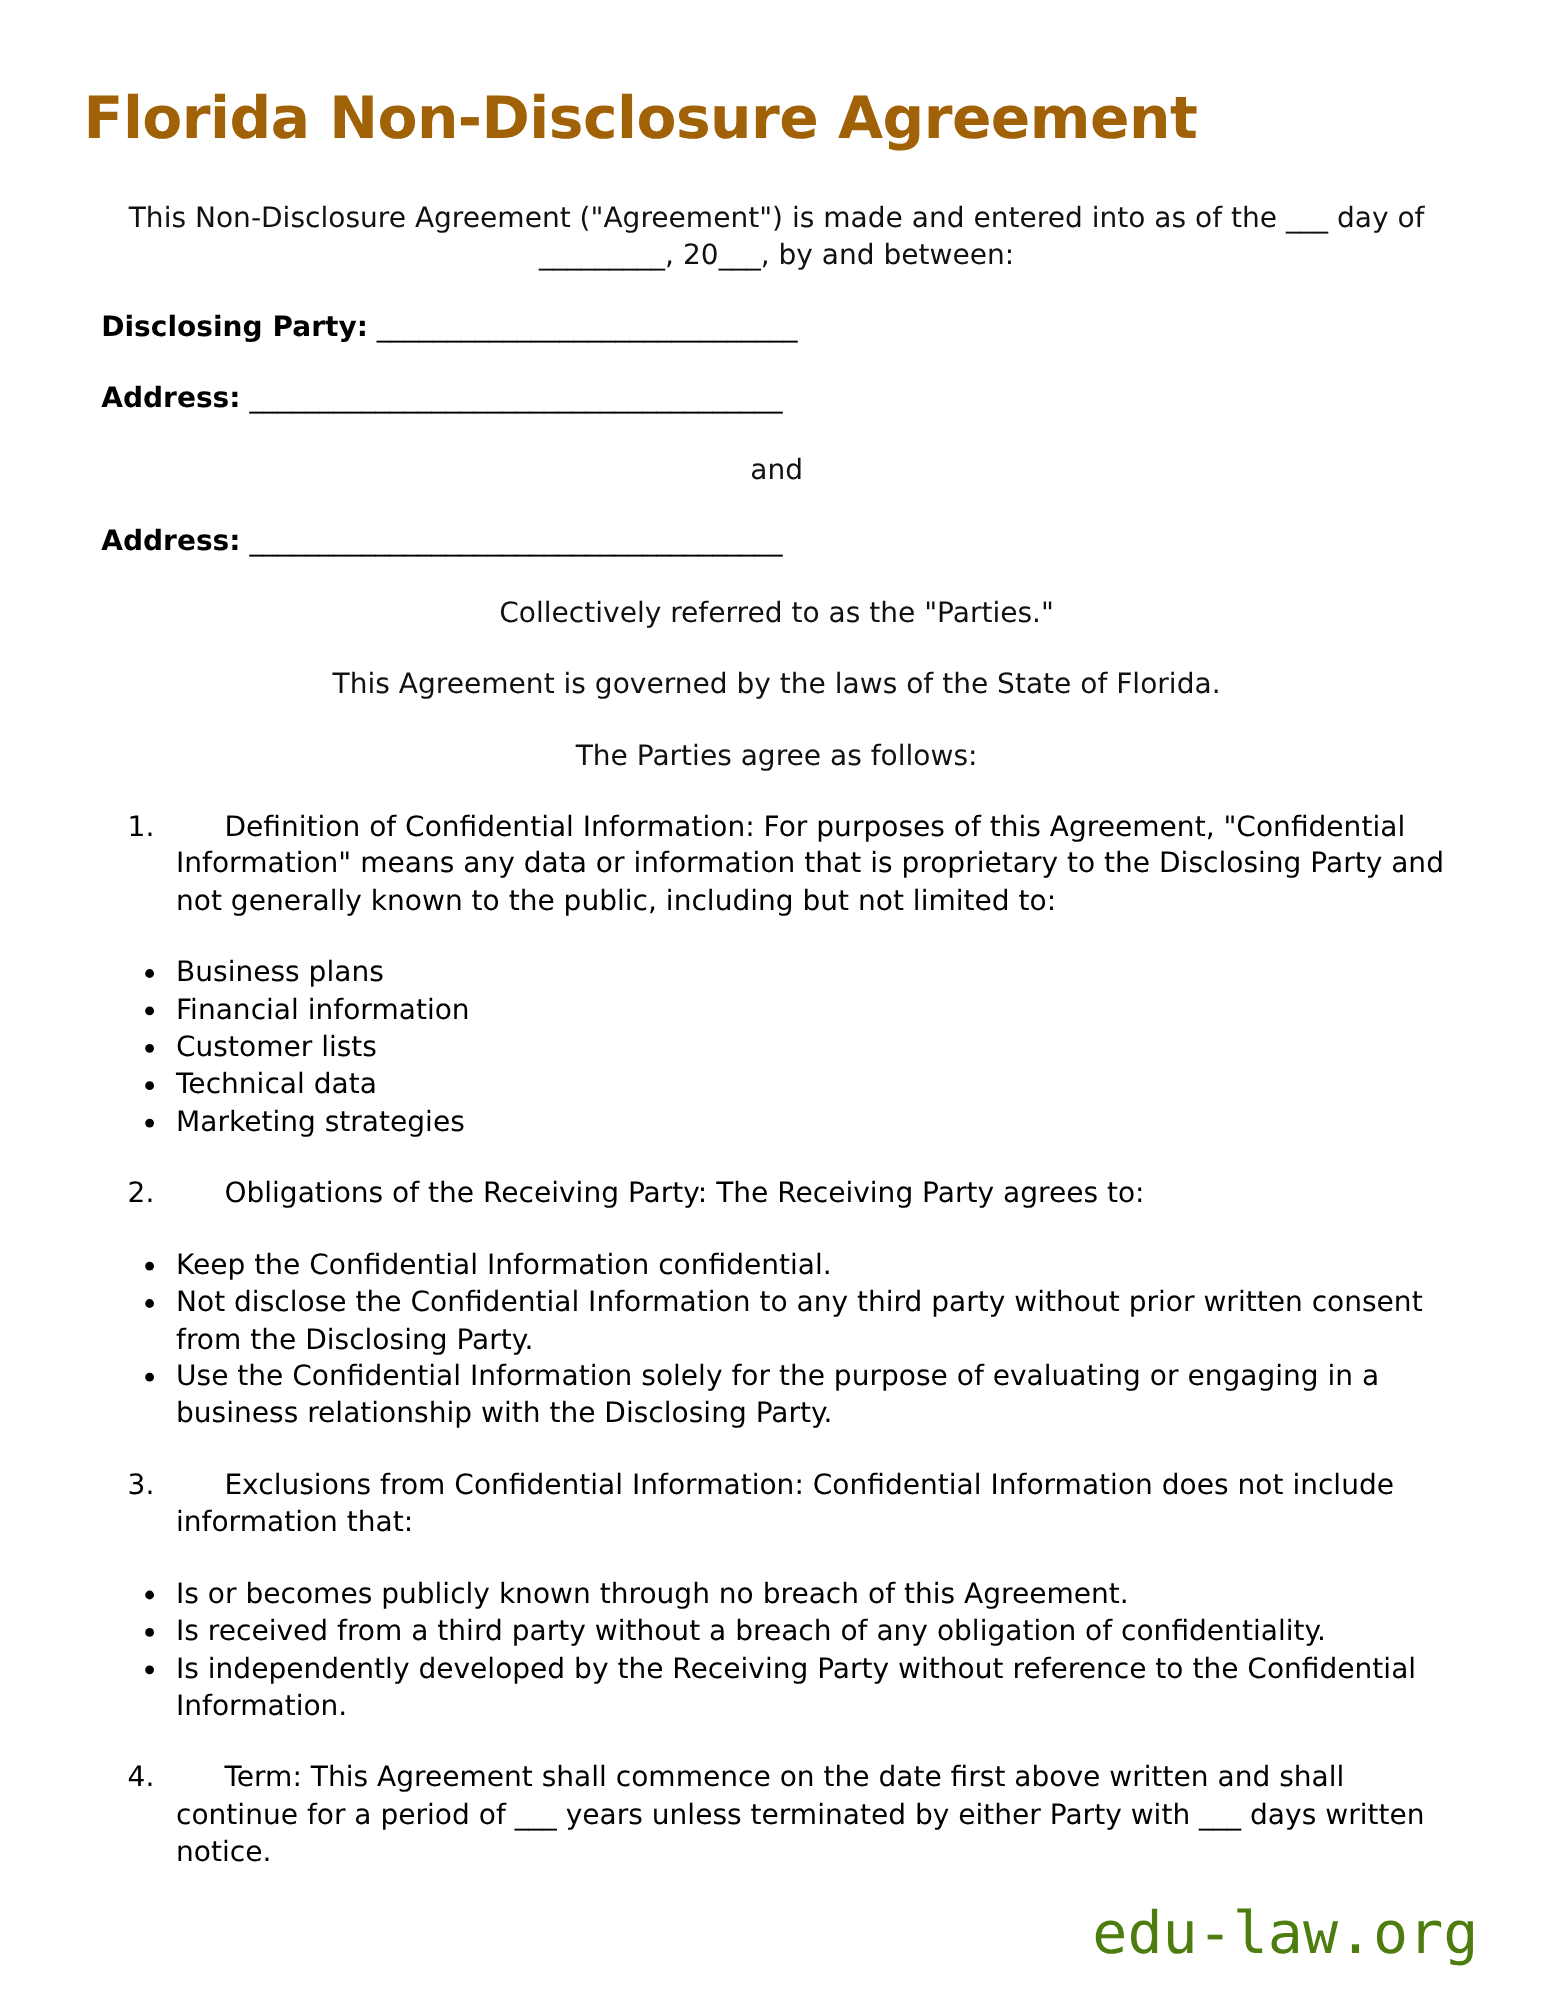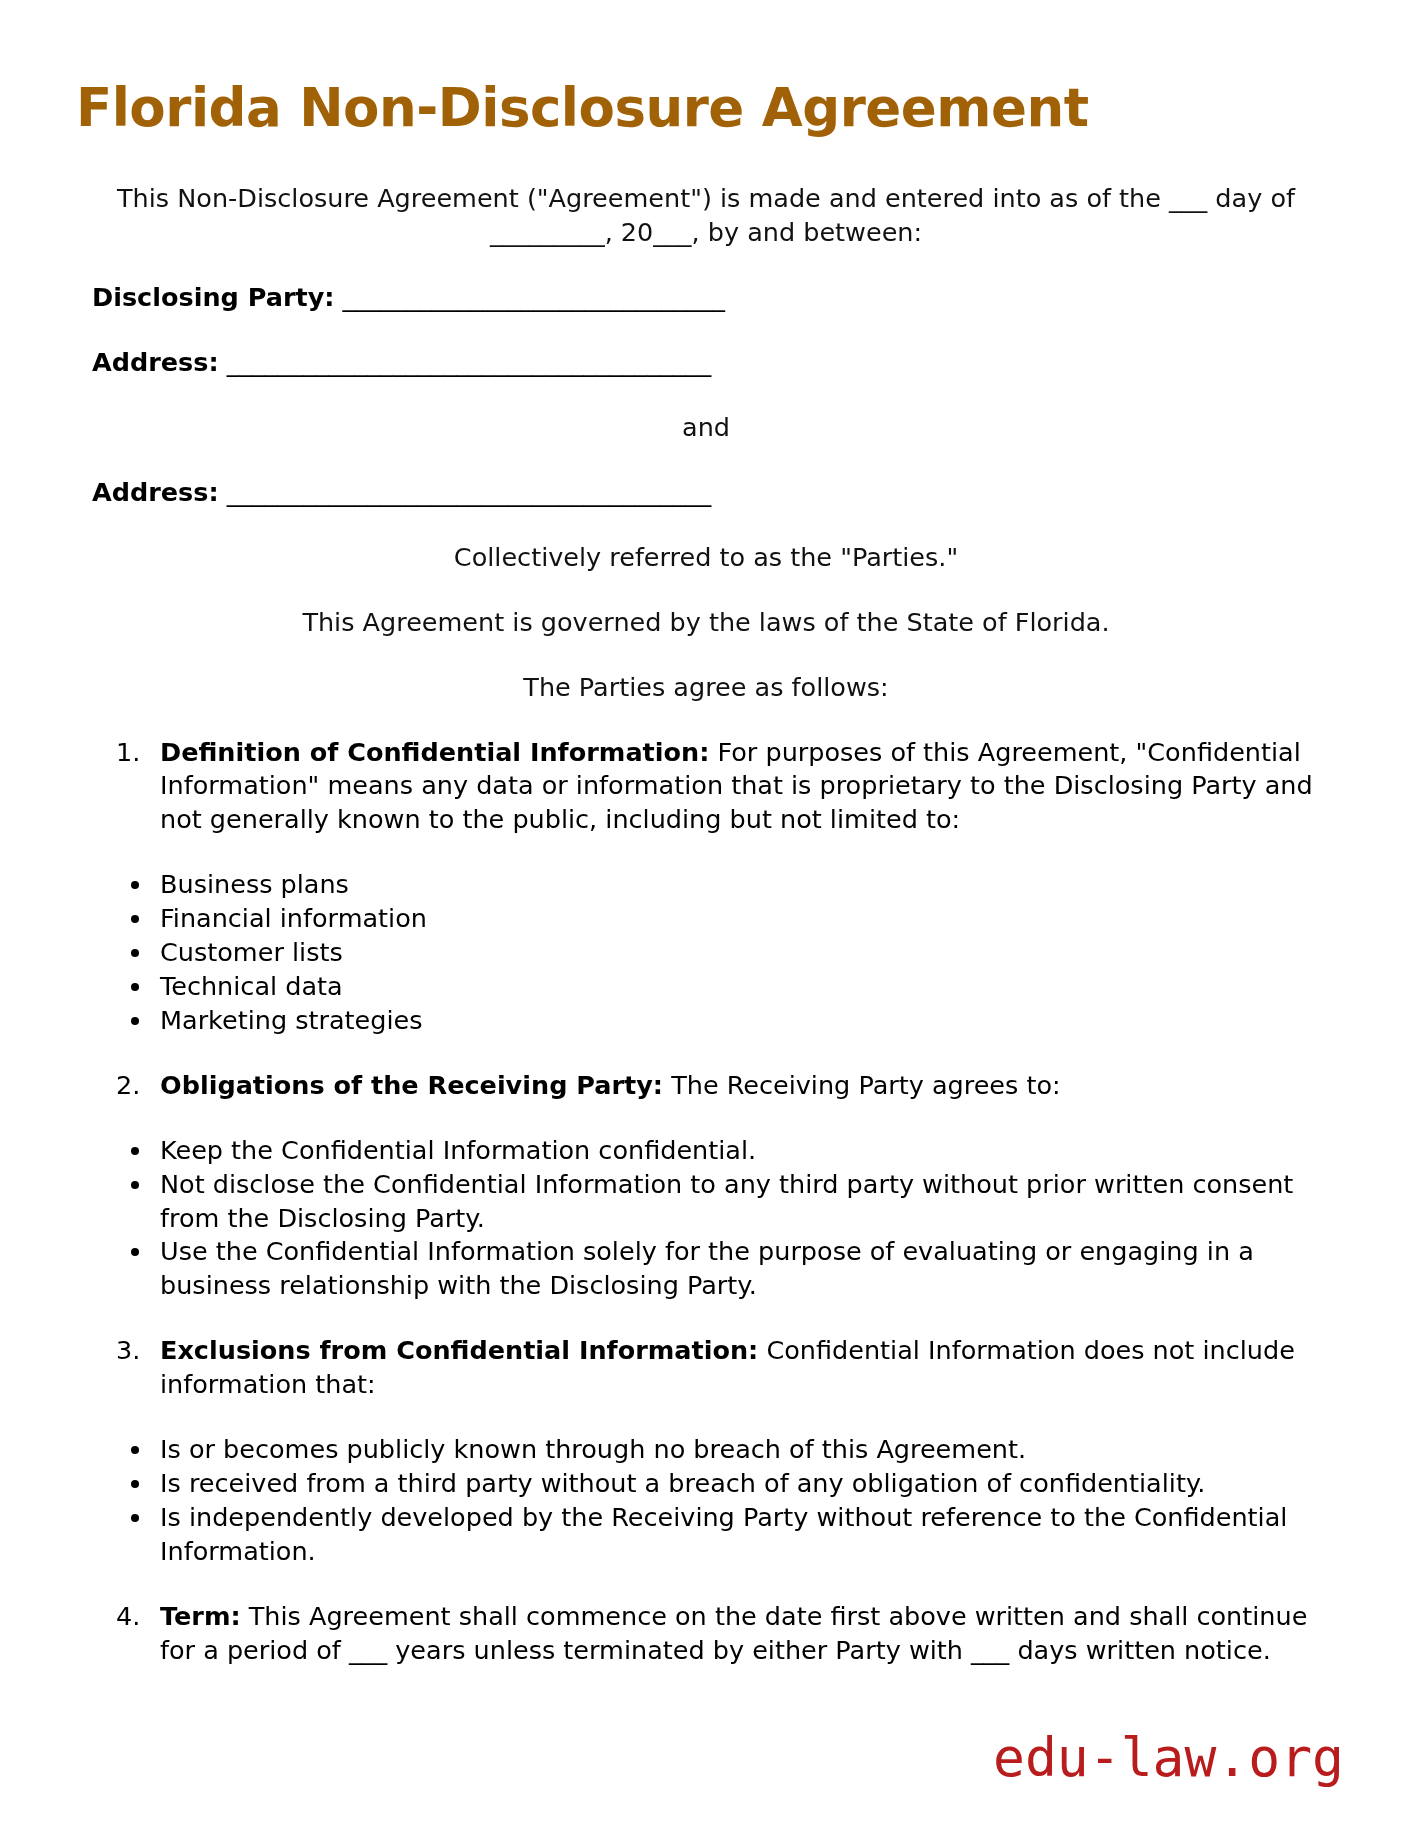--- a/index.html
+++ b/index.html
@@ -71,25 +71,25 @@
   ul.bullets > li {
     padding-left: 6px;
   }
   .block-gap { height: 31px; }
   .watermark {
     position: absolute;
     right: 72px;
     bottom: 44px;
     font-family: "DejaVu Sans Mono", monospace;
     font-size: 53px;
-    color: #b91c1c;
+    color: #4d7c0f;
     letter-spacing: 0px;
     white-space: nowrap;
   }
-  b { font-weight: bold; }
+  b { font-weight: normal; margin-left: 44px; }
 </style>
 </head>
 <body>
 
 <div class="page">
 
   <h1 class="doc-title">Florida Non-Disclosure Agreement</h1>
 
   <p class="para">This Non-Disclosure Agreement ("Agreement") is made and entered into as of the ___ day of _________, 20___, by and between:</p>
 

